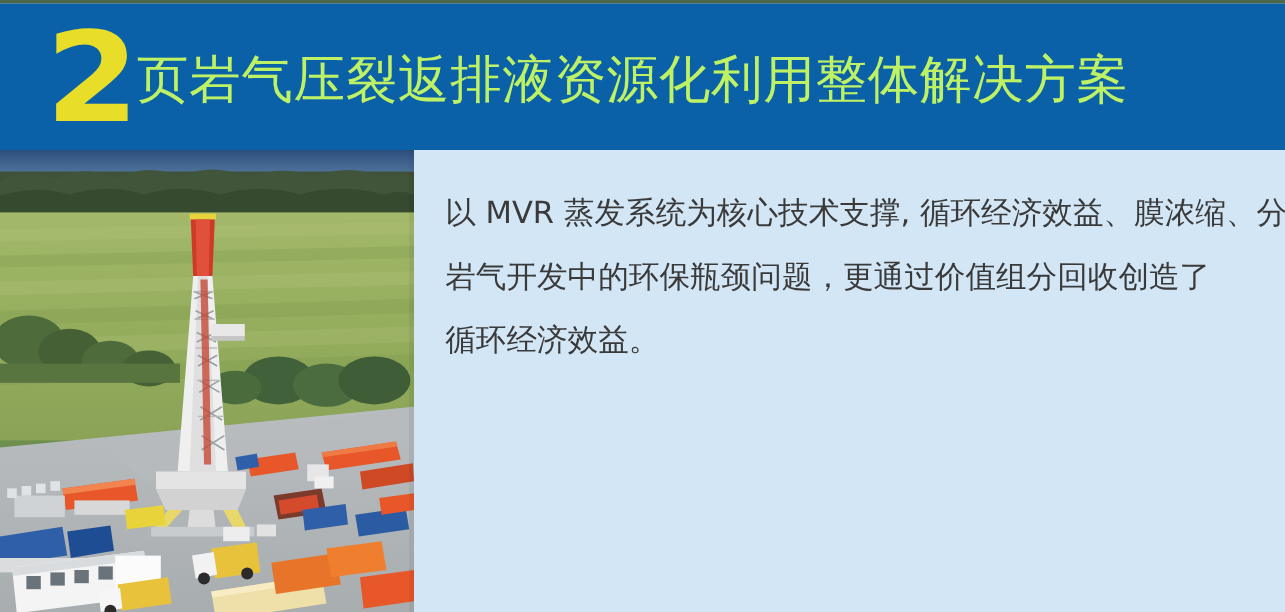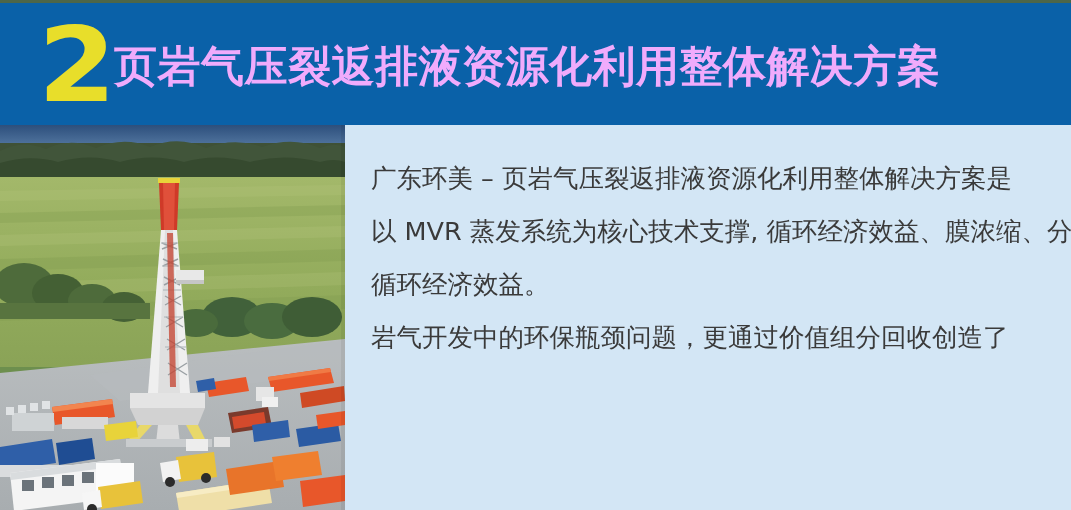--- a/index.html
+++ b/index.html
@@ -58,23 +58,23 @@
     -webkit-font-smoothing: none;
   }
 
   .header-title {
     position: absolute;
     left: 114px;
     top: 27px;
     height: 74px;
     display: flex;
     align-items: center;
-    color: #f0abfc;
+    color: #bef264;
     font-family: "DejaVu Sans", "Liberation Sans", sans-serif;
-    font-weight: bold;
+    font-weight: normal;
     font-size: 43px;
     letter-spacing: 0.5px;
     white-space: nowrap;
   }
 
   
   .body-area {
     position: absolute;
     left: 0; top: 125px;
     width: 1071px;
@@ -285,20 +285,19 @@
 
           <rect x="186" y="314" width="22" height="12" fill="#ededed"></rect>
           <rect x="214" y="312" width="16" height="10" fill="#e2e2e2"></rect>
         </g>
 
         <rect x="341" y="0" width="4" height="385" fill="#000" opacity="0.06"></rect>
       </svg>
     </div>
 
     <div class="copy-block">
-      <div class="copy-line">广东环美 – 页岩气压裂返排液资源化利用整体解决方案是</div>
       <div class="copy-line">以 MVR 蒸发系统为核心技术支撑, 循环经济效益、膜浓缩、分</div>
+      <div class="copy-line">岩气开发中的环保瓶颈问题，更通过价值组分回收创造了</div>
       <div class="copy-line">循环经济效益。</div>
-      <div class="copy-line">岩气开发中的环保瓶颈问题，更通过价值组分回收创造了</div>
     </div>
 
   </div>
 </div>
 
 </body></html>

